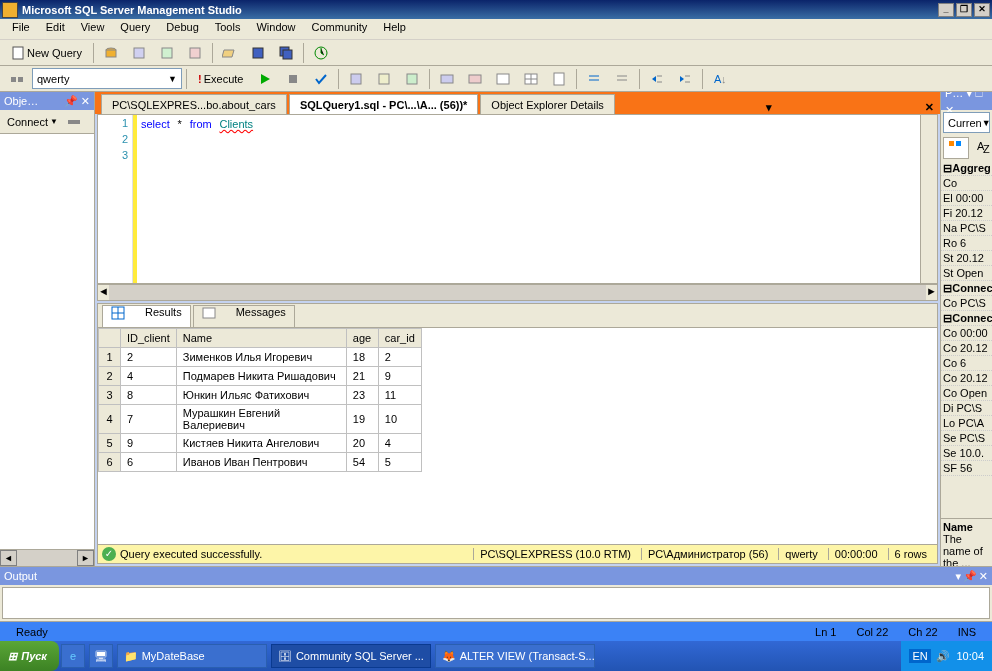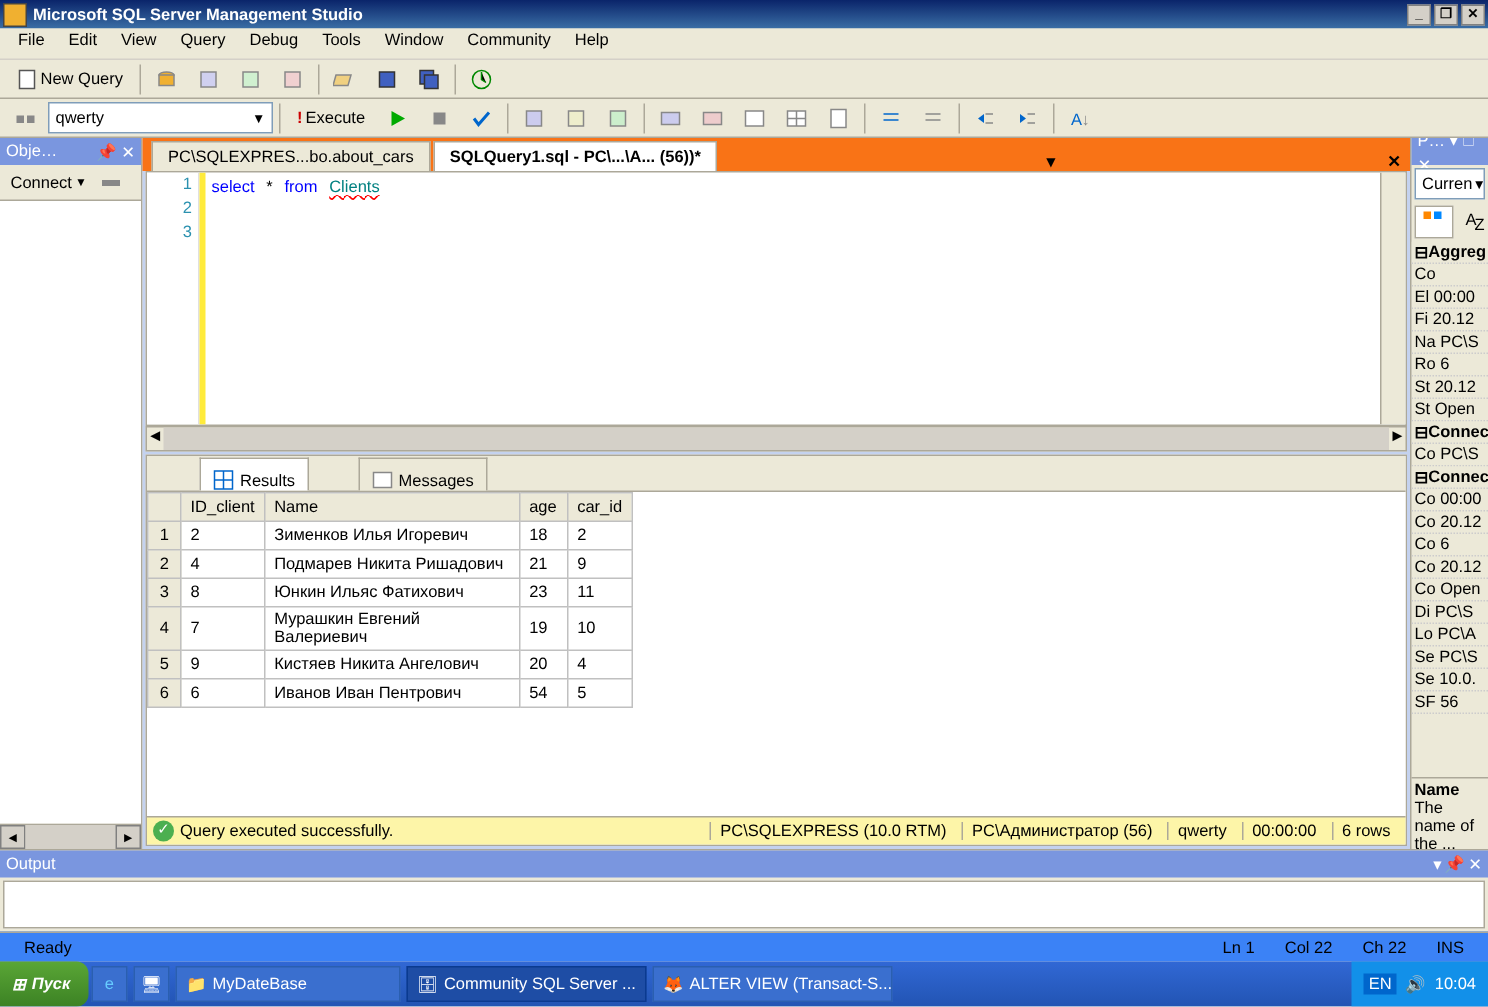--- a/index.html
+++ b/index.html
@@ -34,21 +34,21 @@
 .editor { flex: 0 0 170px; display: flex; background: #fff; border: 1px solid #aca899; margin: 0 2px; overflow: hidden; }
 .gutter { width: 35px; background: #fff; text-align: right; color: #2b91af; padding: 2px 4px 0 0; font-family: 'Courier New', monospace; font-size: 13px; border-right: 1px solid #e0e0e0; }
 .gutter .ln { height: 16px; }
 .code { flex: 1; font-family: 'Courier New', monospace; font-size: 13px; padding: 2px 4px; white-space: pre; position: relative; }
 .code .kw { color: #0000ff; }
 .code .tbl { color: #008080; text-decoration: underline wavy #ff0000; }
 .vscroll { width: 17px; background: #ece9d8; border-left: 1px solid #aca899; }
 .editor-hscroll { height: 17px; background: #ece9d8; border: 1px solid #aca899; margin: 0 2px; display: flex; }
 .resultsection { flex: 1; display: flex; flex-direction: column; margin: 2px; border: 1px solid #aca899; background: #fff; }
 .restabs { height: 24px; display: flex; align-items: flex-end; background: #ece9d8; border-bottom: 1px solid #aca899; padding: 0 4px; }
-.restab { height: 22px; padding: 0 8px; display: flex; align-items: flex-end; gap: 4px; background: #fff; border: 1px solid #aca899; border-bottom: none; margin-right: 2px; cursor: pointer; margin-left: 31px; }
+.restab { height: 22px; padding: 0 8px; display: flex; align-items: flex-start; gap: 20px; background: #fff; border: 1px solid #aca899; border-bottom: none; margin-right: 2px; cursor: pointer; }
 .restab.inactive { background: #ece9d8; }
 .grid { flex: 1; overflow: auto; background: #fff; }
 table.resgrid { border-collapse: collapse; font-size: 11px; }
 table.resgrid th, table.resgrid td { border: 1px solid #c0c0c0; padding: 2px 6px; text-align: left; height: 19px; }
 table.resgrid th { background: #ece9d8; font-weight: normal; }
 table.resgrid th.rownum { width: 22px; text-align: center; }
 table.resgrid .col-id { width: 50px; }
 table.resgrid .col-name { width: 170px; }
 table.resgrid .col-age { width: 32px; }
 table.resgrid .col-car { width: 42px; text-align: right; }
@@ -289,20 +289,21 @@
       <div class="arr">◄</div>
       <div style="flex:1;background:#d4d0c8;"></div>
       <div class="arr">►</div>
     </div>
   </div>
 
   <div class="center">
     <div class="tabstrip">
       <div class="tab">PC\SQLEXPRES...bo.about_cars</div>
       <div class="tab active">SQLQuery1.sql - PC\...\А... (56))*</div>
+      <div class="tab">Object Explorer Details</div>
       <span class="tabclose">▾</span>
       <span class="tabclose">✕</span>
     </div>
     <div class="editor">
       <div class="gutter">
         <div class="ln">1</div>
         <div class="ln">2</div>
         <div class="ln">3</div>
       </div>
       <div class="yellowbar"></div>

